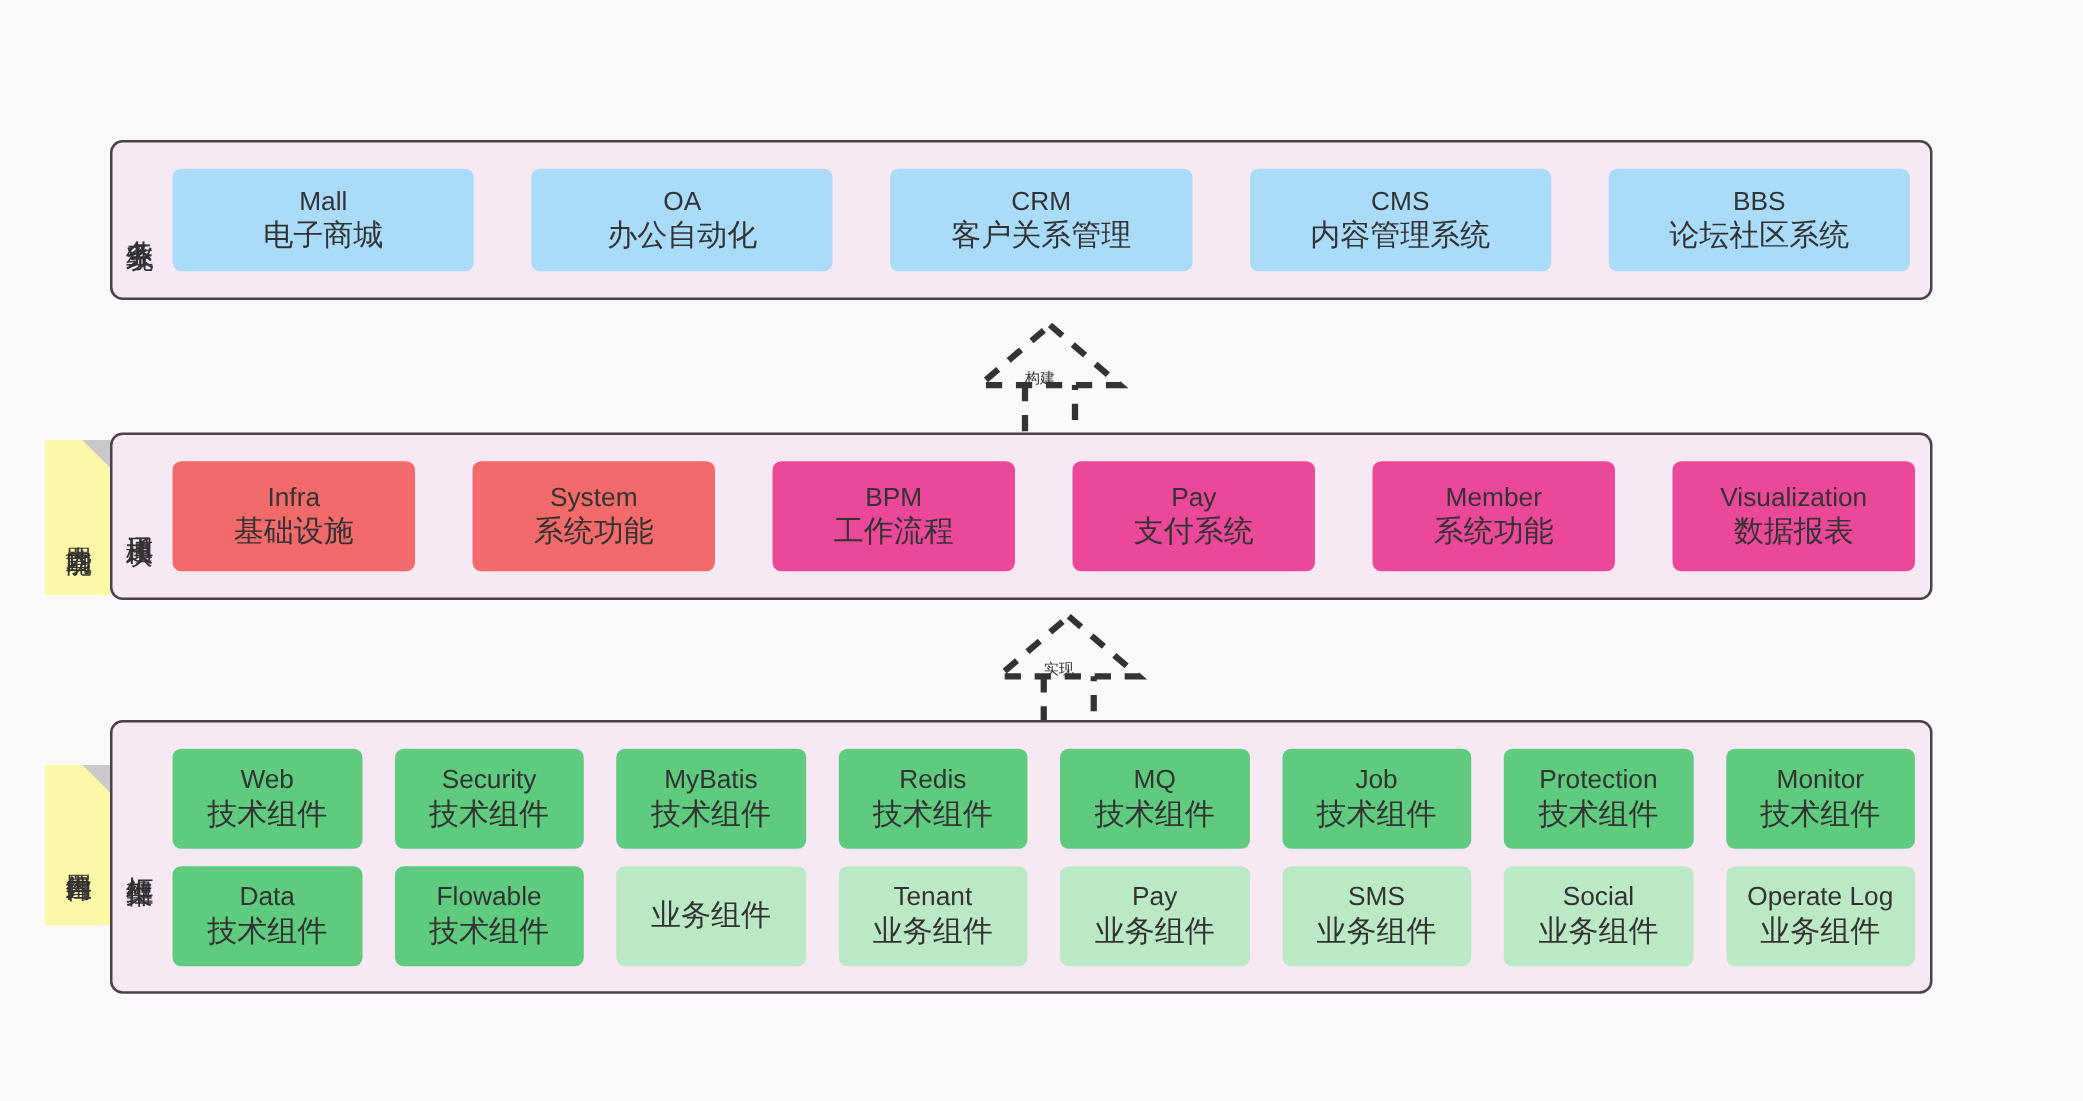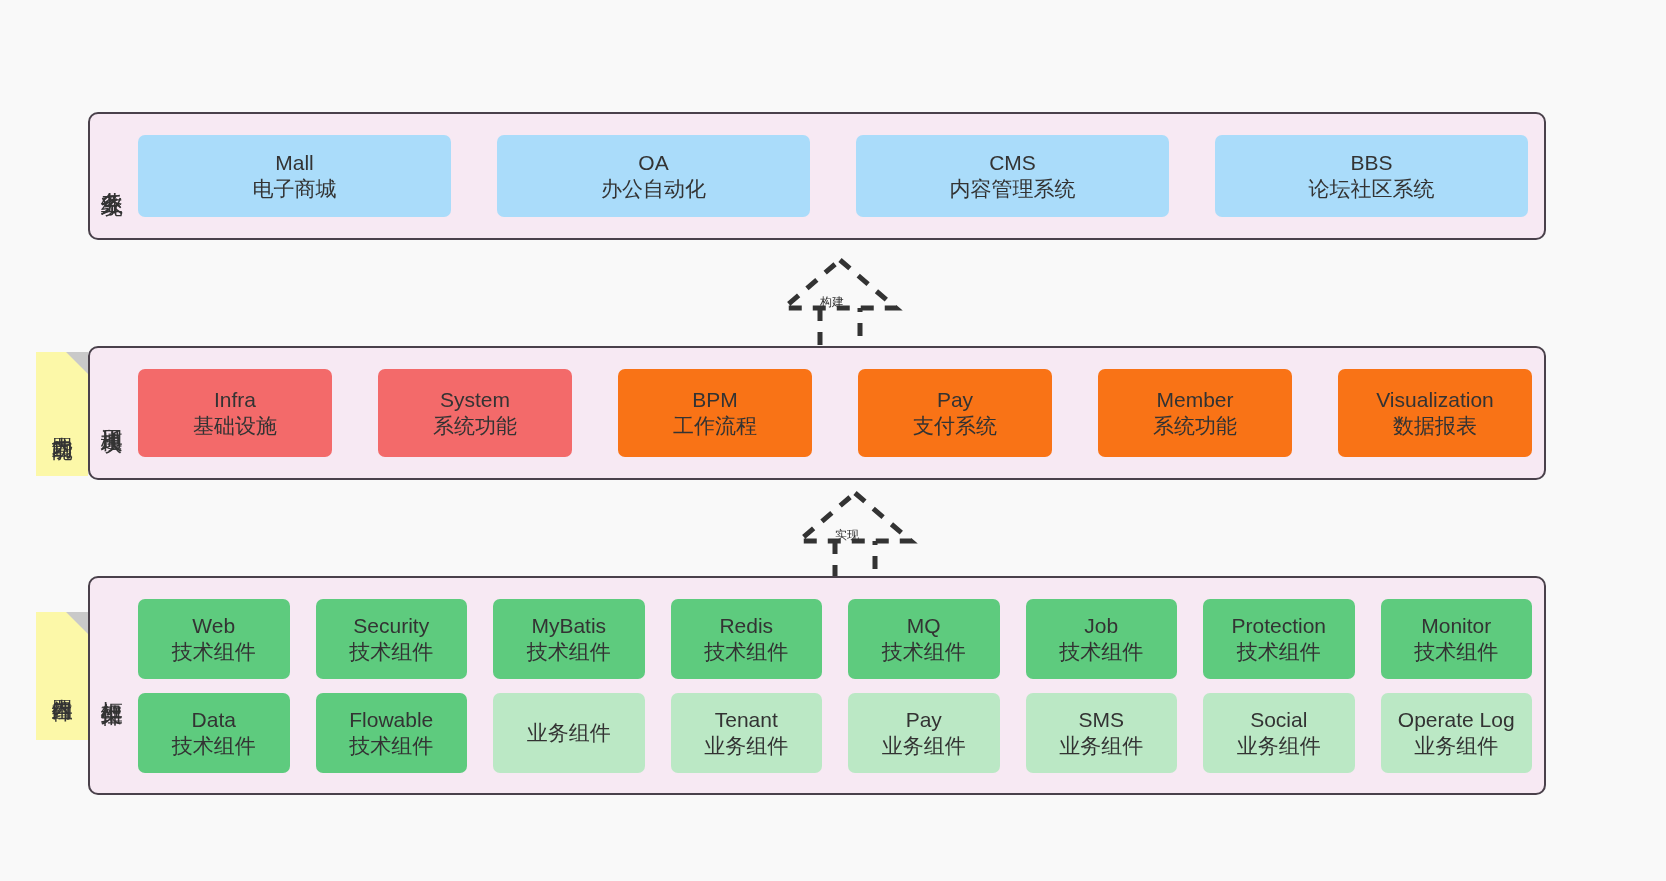--- a/index.html
+++ b/index.html
@@ -66,25 +66,25 @@
     display: flex;
     flex-direction: column;
     align-items: center;
     justify-content: center;
     text-align: center;
     box-sizing: border-box;
     padding: 4px 6px;
     line-height: 1.22;
   }
   .box .b-title { font-size: 21px; }
-  .box .b-sub   { font-size: 21px; }
+  .box .b-sub   { font-size: 24px; }
 
   .box.blue        { background: #aadcfa; height: 82px; }
   .box.red         { background: #f36a6a; height: 88px; }
-  .box.pink        { background: #f97316; height: 88px; }
+  .box.pink        { background: #ec4899; height: 88px; }
   .box.green       { background: #5ecb7e; height: 80px; }
   .box.lightgreen  { background: #bbe8c5; height: 80px; }
 
   
   #layer-business { left: 88px;  top: 112px; width: 1458px; height: 128px; }
   #layer-common   { left: 88px;  top: 346px; width: 1458px; height: 134px; }
   #layer-frame    { left: 88px;  top: 576px; width: 1458px; height: 219px; }
 
   #layer-business .layer-body { padding-right: 16px; }
   #layer-business .row { gap: 46px; }
@@ -150,20 +150,24 @@
       <div class="row">
         <div class="box blue">
           <div class="b-title">Mall</div>
           <div class="b-sub">电子商城</div>
         </div>
         <div class="box blue">
           <div class="b-title">OA</div>
           <div class="b-sub">办公自动化</div>
         </div>
         <div class="box blue">
+          <div class="b-title">CRM</div>
+          <div class="b-sub">客户关系管理</div>
+        </div>
+        <div class="box blue">
           <div class="b-title">CMS</div>
           <div class="b-sub">内容管理系统</div>
         </div>
         <div class="box blue">
           <div class="b-title">BBS</div>
           <div class="b-sub">论坛社区系统</div>
         </div>
       </div>
     </div>
   </div>

